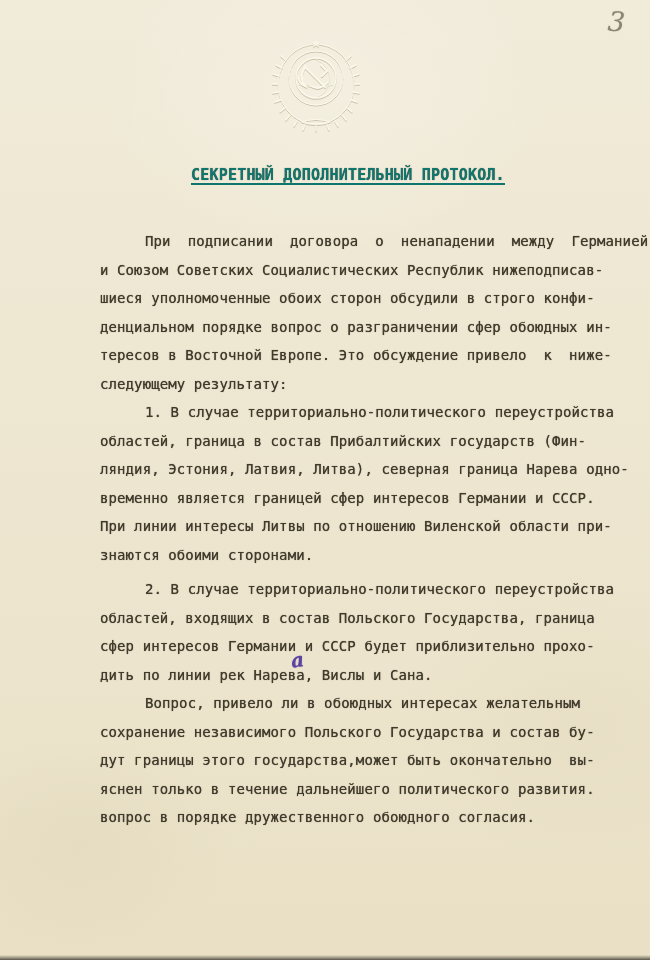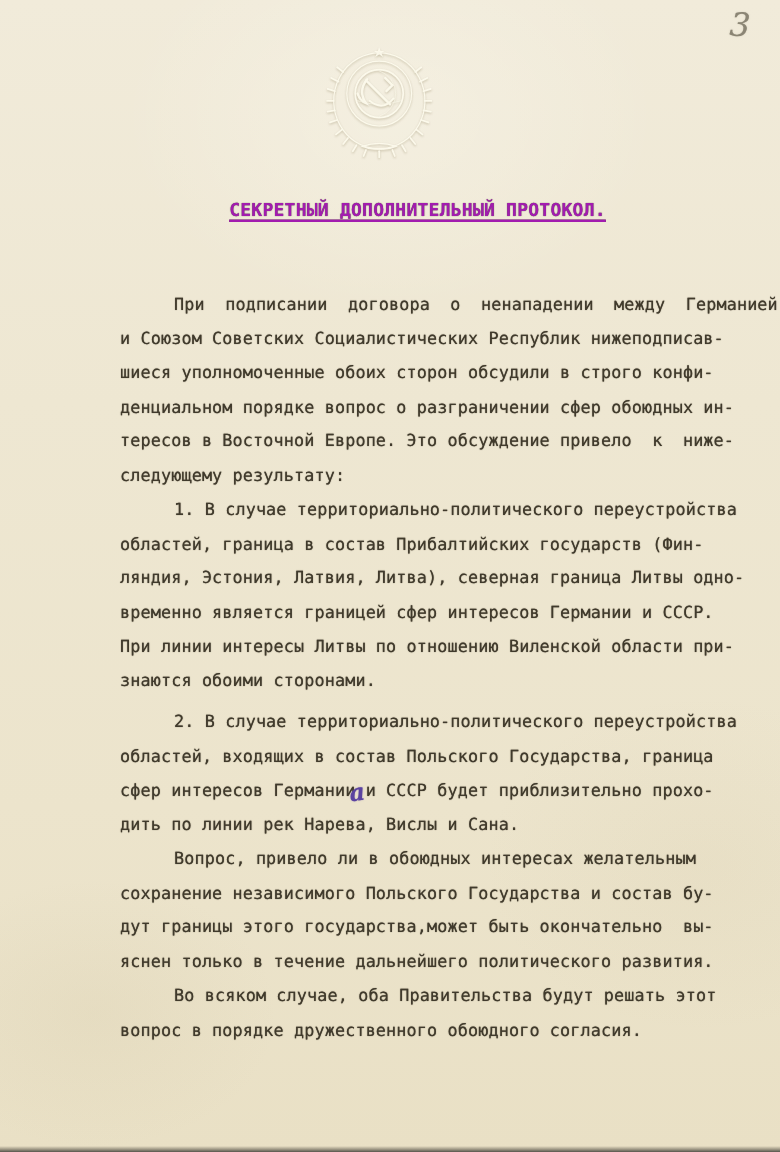--- a/index.html
+++ b/index.html
@@ -29,27 +29,27 @@
   }
   .emblem{
     position:absolute;left:272px;top:38px;width:88px;height:94px;opacity:0.85;
   }
   .emblem svg{
     filter:drop-shadow(0.9px 1.2px 0.7px rgba(148,134,101,0.55));
   }
   .heading{
     position:absolute;left:191px;top:166px;
     font-size:15px;font-weight:bold;letter-spacing:0.2px;
-    color:#a21caf;white-space:pre;
+    color:#0f766e;white-space:pre;
     text-decoration:underline;text-underline-offset:3px;
     text-decoration-thickness:1.5px;
     text-shadow:0 0 0.8px rgba(50,44,30,0.9);
   }
   .doc-body{
-    position:absolute;left:100px;top:240px;width:548px;
+    position:absolute;left:100px;top:227px;width:548px;
     font-size:14px;line-height:28.5px;letter-spacing:0.1px;
     color:#403a2c;
     text-shadow:0 0 0.8px rgba(55,48,32,0.85);
   }
   .paragraph{margin:0;}
   .paragraph:nth-child(3){margin-top:6px;}
   .line{white-space:pre;height:28.5px;}
   .line.first{padding-left:45px;}
   .handwritten-correction{
     position:absolute;left:291px;top:648px;
@@ -122,38 +122,37 @@
       <div class="line first">При  подписании  договора  о  ненападении  между  Германией</div>
       <div class="line">и Союзом Советских Социалистических Республик нижеподписав-</div>
       <div class="line">шиеся уполномоченные обоих сторон обсудили в строго конфи-</div>
       <div class="line">денциальном порядке вопрос о разграничении сфер обоюдных ин-</div>
       <div class="line">тересов в Восточной Европе. Это обсуждение привело  к  ниже-</div>
       <div class="line">следующему результату:</div>
     </div>
     <div class="paragraph">
       <div class="line first">1. В случае территориально-политического переустройства</div>
       <div class="line">областей, граница в состав Прибалтийских государств (Фин-</div>
-      <div class="line">ляндия, Эстония, Латвия, Литва), северная граница Литвы одно-</div>
+      <div class="line">ляндия, Эстония, Латвия, Литва), северная граница Нарева одно-</div>
       <div class="line">временно является границей сфер интересов Германии и СССР.</div>
       <div class="line">При линии интересы Литвы по отношению Виленской области при-</div>
       <div class="line">знаются обоими сторонами.</div>
     </div>
     <div class="paragraph">
       <div class="line first">2. В случае территориально-политического переустройства</div>
       <div class="line">областей, входящих в состав Польского Государства, граница</div>
       <div class="line">сфер интересов Германии и СССР будет приблизительно прохо-</div>
       <div class="line">дить по линии рек Нарева, Вислы и Сана.</div>
     </div>
     <div class="paragraph">
       <div class="line first">Вопрос, привело ли в обоюдных интересах желательным</div>
       <div class="line">сохранение независимого Польского Государства и состав бу-</div>
       <div class="line">дут границы этого государства,может быть окончательно  вы-</div>
       <div class="line">яснен только в течение дальнейшего политического развития.</div>
     </div>
     <div class="paragraph">
-      <div class="line first">Во всяком случае, оба Правительства будут решать этот</div>
       <div class="line">вопрос в порядке дружественного обоюдного согласия.</div>
     </div>
   </div>
 
 <div class="handwritten-correction">а</div>
 
 <div class="photo-bottom-edge"></div>
 
 </body></html>

